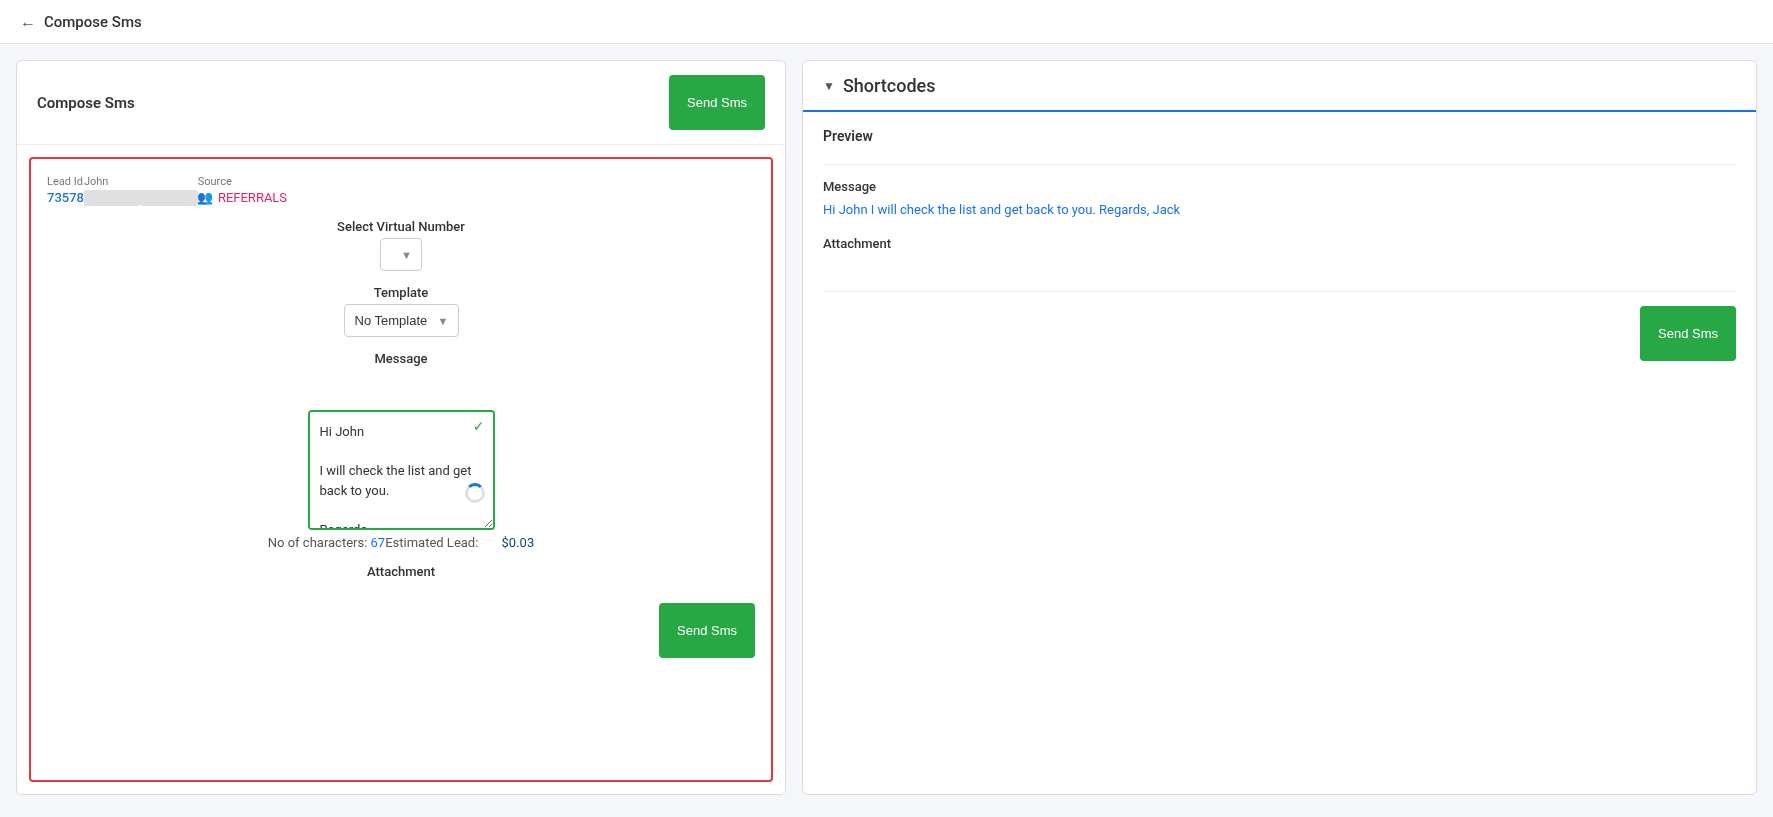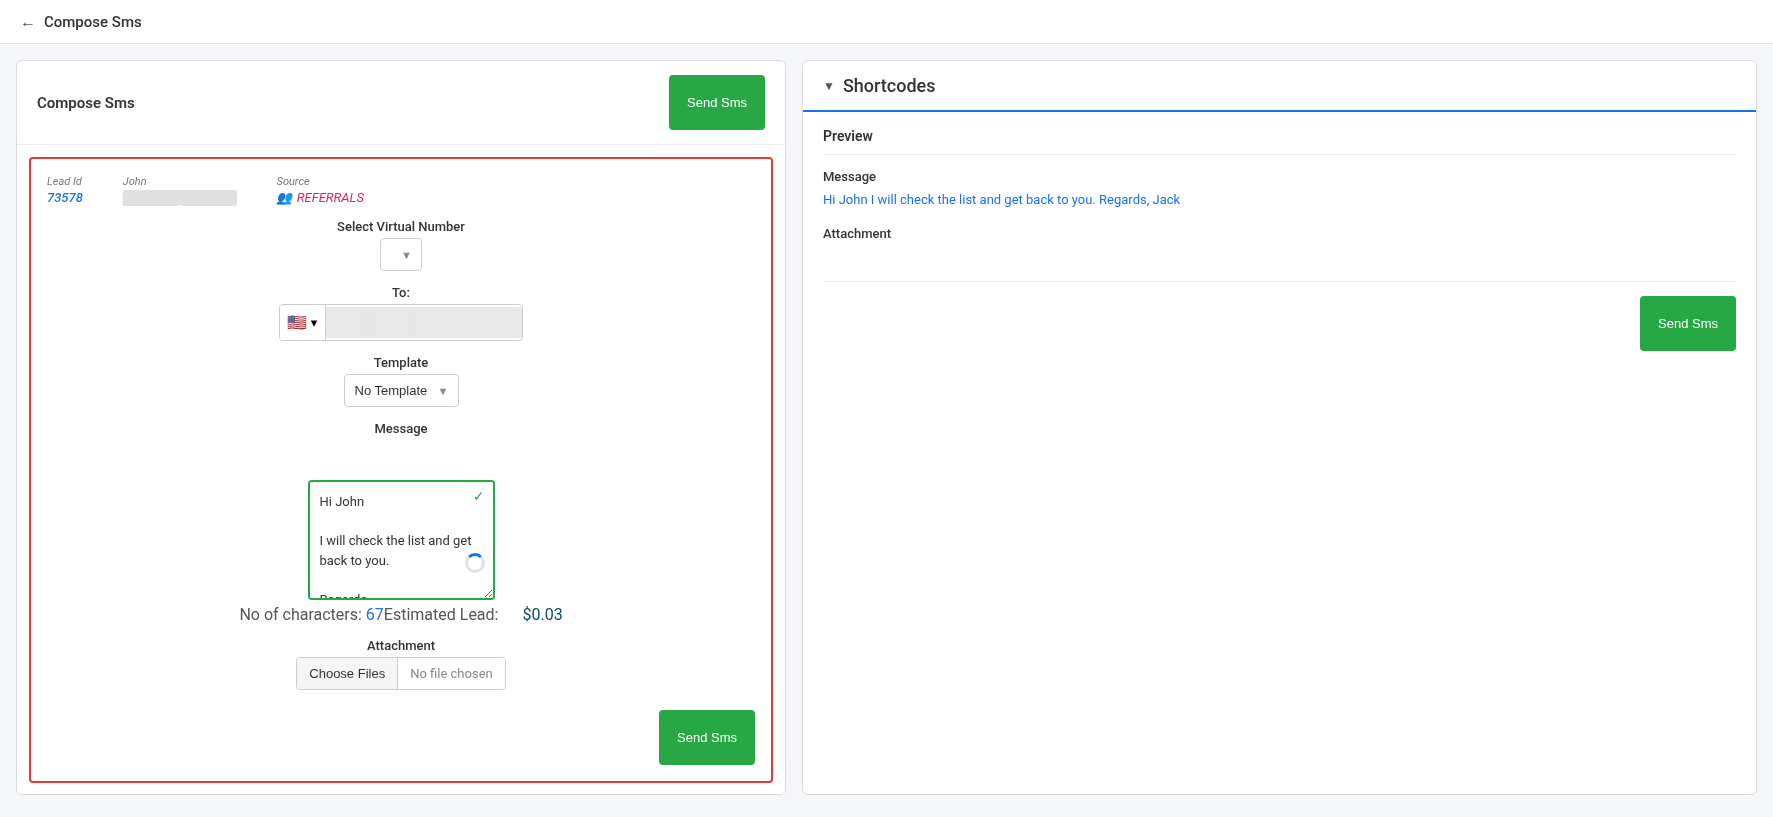--- a/index.html
+++ b/index.html
@@ -81,22 +81,20 @@
       padding: 16px;
       display: flex;
       flex-direction: column;
       gap: 14px;
       flex: 1;
     }
 
     
     .lead-info-row {
       display: flex;
-      gap: 40px;
-      font-style: italic;
     }
 
     .lead-info-item label {
       font-size: 11px;
       color: #777;
       display: block;
       margin-bottom: 2px;
     }
 
     .lead-id-value {
@@ -229,21 +227,21 @@
       width: 20px;
       height: 20px;
       border: 3px solid #e0e0e0;
       border-top-color: #1a73e8;
       border-radius: 50%;
     }
 
     .char-count-row {
       display: flex;
       justify-content: space-between;
-      font-size: 16px;
+      font-size: 13px;
       color: #555;
       margin-top: 2px;
     }
 
     .char-count-number { color: #1a73e8; }
     .estimated-price { color: #0c4a6e; margin-left: 20px; }
 
     
     .file-input-row {
       display: flex;
@@ -317,21 +315,21 @@
       padding: 16px 20px;
       flex: 1;
     }
 
     .preview-title {
       font-size: 14px;
       font-weight: 600;
       color: #333;
       margin-bottom: 14px;
       border-bottom: 1px solid #eee;
-      padding-bottom: 10px;
+      padding-bottom: 20px;
     }
 
     .preview-field-label {
       font-size: 13px;
       font-weight: 500;
       color: #333;
       margin-bottom: 6px;
     }
 
     .preview-message-text {
@@ -397,30 +395,20 @@
       <div class="field-group">
         <div class="field-label">Select Virtual Number</div>
         <div class="select-wrapper">
           <select>
             <option value=""></option>
           </select>
           <span class="select-arrow">▼</span>
         </div>
       </div>
 
-      <div class="field-group">
-        <div class="field-label">To:</div>
-        <div class="phone-input-row">
-          <button class="phone-flag-btn">
-            <span class="flag-emoji">🇺🇸</span>
-            <span>▾</span>
-          </button>
-          <input type="text" class="phone-number-input" value="██████████" style="">
-        </div>
-      </div>
 
       <div class="field-group">
         <div class="field-label">Template</div>
         <div class="select-wrapper">
           <select>
             <option value="no-template">No Template</option>
           </select>
           <span class="select-arrow">▼</span>
         </div>
       </div>
@@ -444,24 +432,20 @@
           </span>
           <span>
             <span>Estimated Lead:</span>
             <span class="estimated-price">$0.03</span>
           </span>
         </div>
       </div>
 
       <div class="field-group">
         <div class="field-label">Attachment</div>
-        <div class="file-input-row">
-          <button class="choose-files-btn">Choose Files</button>
-          <span class="file-name-display">No file chosen</span>
-        </div>
       </div>
 
       <div class="bottom-send-row">
         <button class="btn-send-sms">Send Sms</button>
       </div>
 
     </div>
   </div>
 
   <div class="right-panel">

